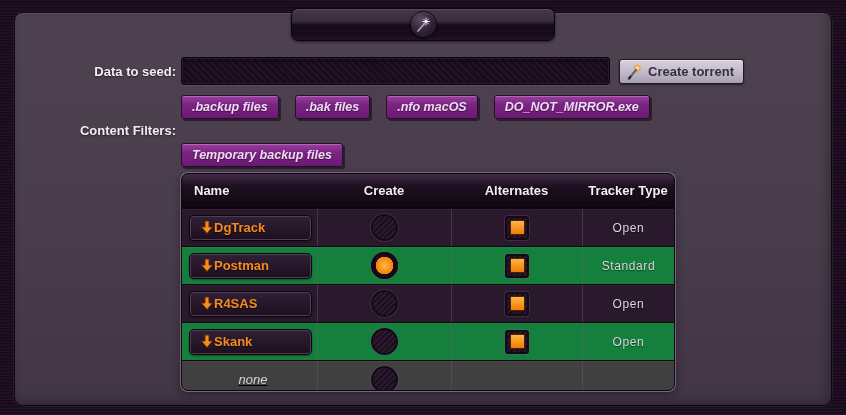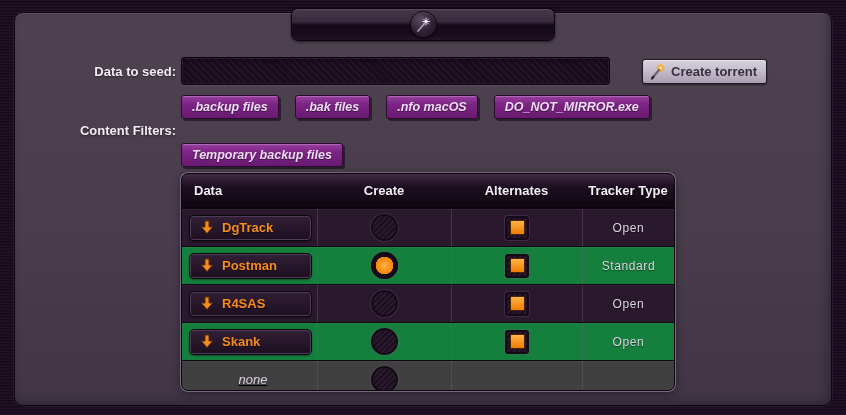--- a/index.html
+++ b/index.html
@@ -55,21 +55,20 @@
 
   
   .create-btn{
     position:absolute;left:619px;top:59px;height:25px;
     display:flex;align-items:center;gap:5px;padding:0 9px 0 6px;
     background:linear-gradient(180deg,#d8d2dc 0%,#c3bbca 50%,#a89eb1 100%);
     border:1px solid #231726;border-radius:3px;
     box-shadow:inset 0 1px 0 rgba(255,255,255,.45), 0 1px 2px rgba(0,0,0,.5);
     font-size:13px;font-weight:bold;color:#372f3d;cursor:pointer;
     font-family:"Liberation Sans","DejaVu Sans",sans-serif;
-    margin-left:23px;
   }
 
   
   .chip-row{position:absolute;left:181px;display:flex;gap:16px;}
   .chip{
     display:inline-flex;align-items:center;height:21px;padding:11px 10px;box-sizing:border-box;
     background:linear-gradient(180deg,#99409f 0%,#7c2484 38%,#691a71 100%);
     border:1px solid #2c0b30;border-radius:3px;
     box-shadow:2px 2px 0 rgba(14,5,16,.55), inset 0 1px 0 rgba(255,255,255,.22);
     color:#efdcf4;font-size:12.5px;font-weight:bold;font-style:italic;
@@ -98,21 +97,21 @@
   }
   .trow.alt-a{background:#2a192c;}
   .trow.alt-b{background:#15803d;}
   .trow.none-row{background:#404040;text-decoration:underline;}
   .cell{display:flex;align-items:center;justify-content:center;}
   .cell + .cell{border-left:1px solid rgba(115,90,125,.40);}
   .cell.name-cell{justify-content:flex-start;padding-left:7px;}
 
   .name-btn{
     width:123px;height:26px;box-sizing:border-box;border-radius:5px;
-    display:flex;align-items:center;gap:8px;padding-left:10px;
+    display:flex;align-items:center;gap:0;padding-left:10px;
     background:linear-gradient(180deg,#322036 0%,#1d0e1f 100%);
     border:1px solid #0c060e;
     box-shadow:inset 0 0 0 1px #4e3c57, 0 1px 2px rgba(0,0,0,.4);
     color:#f78c1e;font-size:13px;font-weight:bold;cursor:pointer;
     text-shadow:0 1px 1px rgba(0,0,0,.6);
     font-family:"Liberation Sans","DejaVu Sans",sans-serif;
   }
 
   .radio{
     width:27px;height:27px;border-radius:50%;cursor:pointer;
@@ -186,21 +185,21 @@
     <span class="chip">.nfo macOS</span>
     <span class="chip">DO_NOT_MIRROR.exe</span>
   </div>
   <div class="chip-row" style="top:143px;">
     <span class="chip">Temporary backup files</span>
   </div>
 
 
   <div class="table">
     <div class="thead">
-      <div class="th">Data</div>
+      <div class="th">Name</div>
       <div class="th">Create</div>
       <div class="th">Alternates</div>
       <div class="th">Tracker Type</div>
     </div>
 
     <div class="trow alt-a">
       <div class="cell name-cell">
         <button class="name-btn">
           <svg width="14" height="15" viewBox="0 0 14 15">
             <path d="M5 1 L9 1 L9 7 L12.6 7 L7 13.6 L1.4 7 L5 7 Z" fill="#f78c1e" stroke="#5a2d04" stroke-width="1" stroke-linejoin="round"></path>

